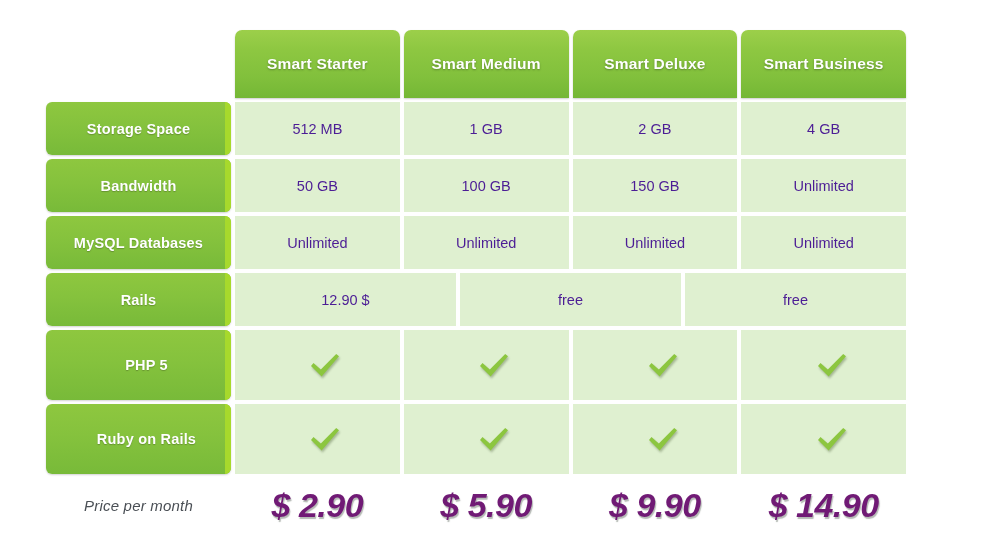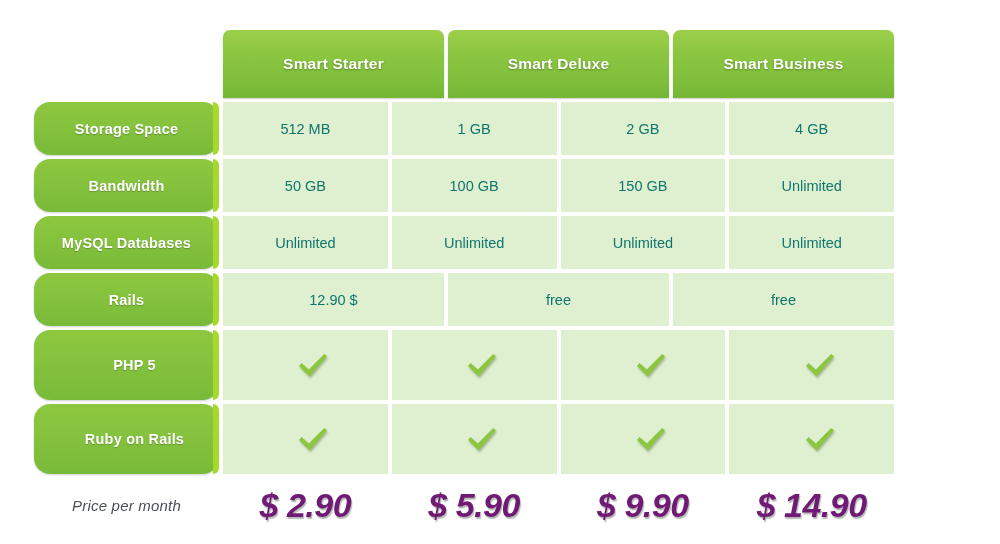--- a/index.html
+++ b/index.html
@@ -10,21 +10,21 @@
   body {
     width: 1000px;
     height: 544px;
     background: #ffffff;
     font-family: "Liberation Sans", "DejaVu Sans", sans-serif;
     overflow: hidden;
   }
 
   .table-wrap {
     position: absolute;
-    left: 34px;
+    left: 46px;
     top: 30px;
     width: 860px;
   }
 
   
   .row {
     display: flex;
     align-items: stretch;
     margin-bottom: 4px;
   }
@@ -36,21 +36,21 @@
     box-sizing: border-box;
     display: flex;
     align-items: center;
     justify-content: center;
     color: #ffffff;
     font-size: 14.5px;
     font-weight: bold;
     letter-spacing: .2px;
     text-shadow: 0 1px 1px rgba(80,110,40,.55);
     background: linear-gradient(to bottom, #8ec73f 0%, #85c23d 45%, #78ba39 100%);
-    border-radius: 16px;
+    border-radius: 6px;
     box-shadow: 0 1px 2px rgba(0,0,0,.18);
   }
   
   .label-cell::after {
     content: "";
     position: absolute;
     right: 0;
     top: 0;
     bottom: 0;
     width: 6px;
@@ -59,21 +59,21 @@
     border-bottom-right-radius: 6px;
   }
 
   .data-cell {
     flex: 1 1 0;
     box-sizing: border-box;
     background: #dff0d0;
     display: flex;
     align-items: center;
     justify-content: center;
-    color: #0f766e;
+    color: #4c1d95;
     font-size: 14.5px;
     margin-left: 4px;
   }
 
   
   .header-row .label-cell {
     background: none;
     box-shadow: none;
     border-radius: 0;
   }
@@ -153,20 +153,23 @@
 <div class="table-wrap">
 
   <div class="row header-row">
     <div class="label-cell">
       <span></span>
     </div>
     <div class="header-cell">
       <span>Smart Starter</span>
     </div>
     <div class="header-cell">
+      <span>Smart Medium</span>
+    </div>
+    <div class="header-cell">
       <span>Smart Deluxe</span>
     </div>
     <div class="header-cell">
       <span>Smart Business</span>
     </div>
   </div>
 
   <div class="row row-normal">
     <div class="label-cell">
       <span>Storage Space</span>

